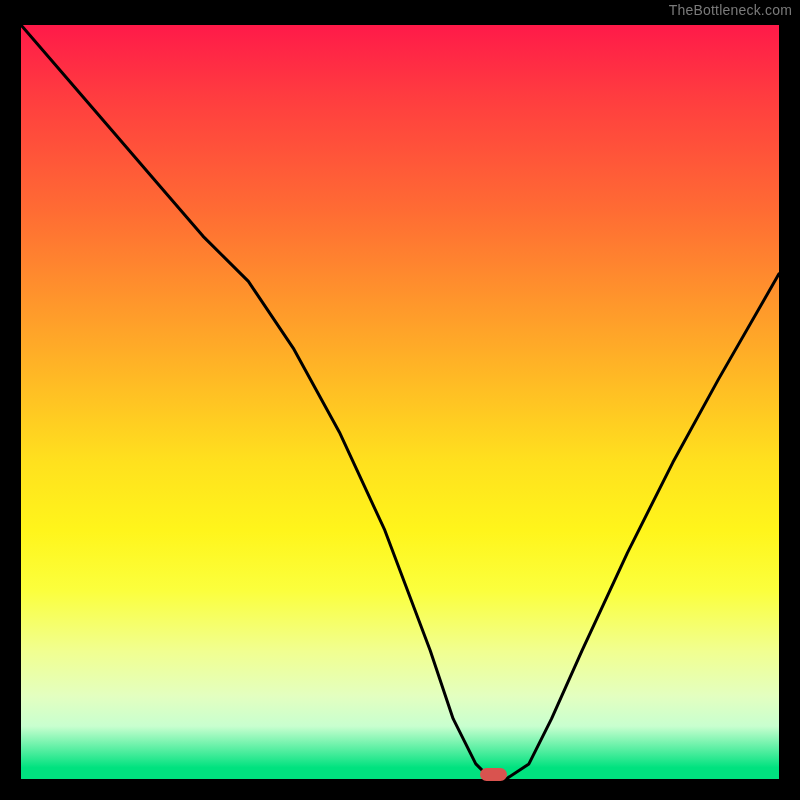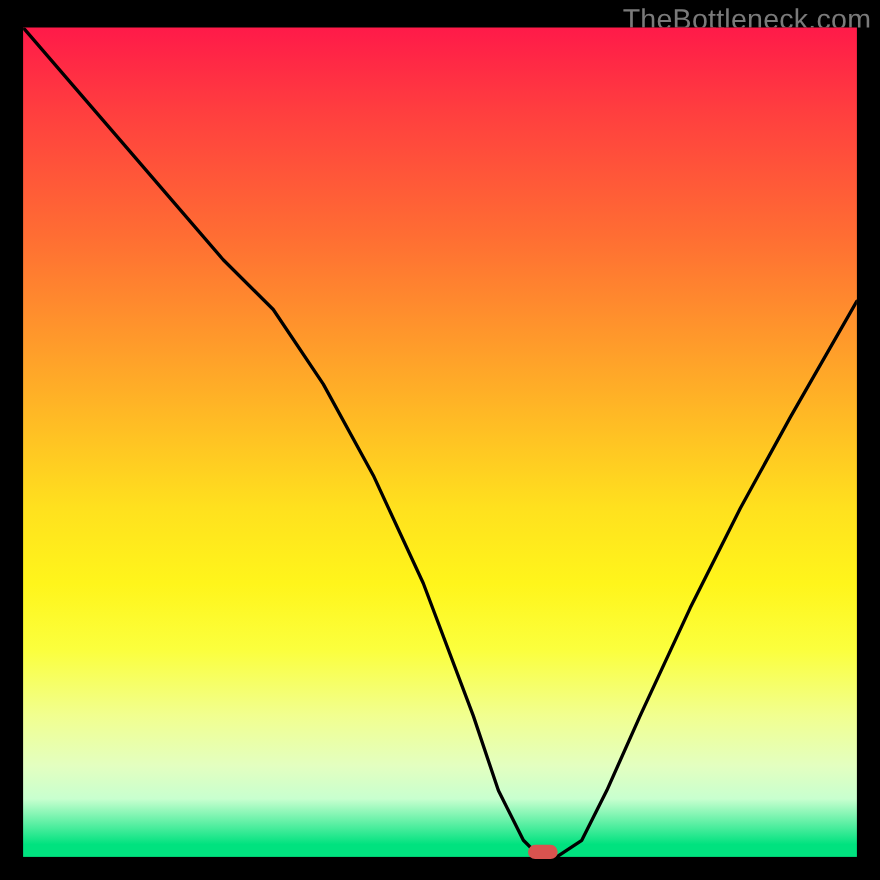--- a/index.html
+++ b/index.html
@@ -50,21 +50,21 @@
   .marker {
     position: absolute;
     background: #d9534f;
     border-radius: 8px;
   }
   .watermark {
     position: absolute;
     top: 2px;
     right: 8px;
     font-family: Arial, Helvetica, sans-serif;
-    font-size: 26px;
+    font-size: 14px;
     color: #7a7a7a;
     letter-spacing: 0.2px;
   }
 </style>
 </head>
 <body>
 
 <div class="watermark">TheBottleneck.com</div>
 
 <div class="frame">

